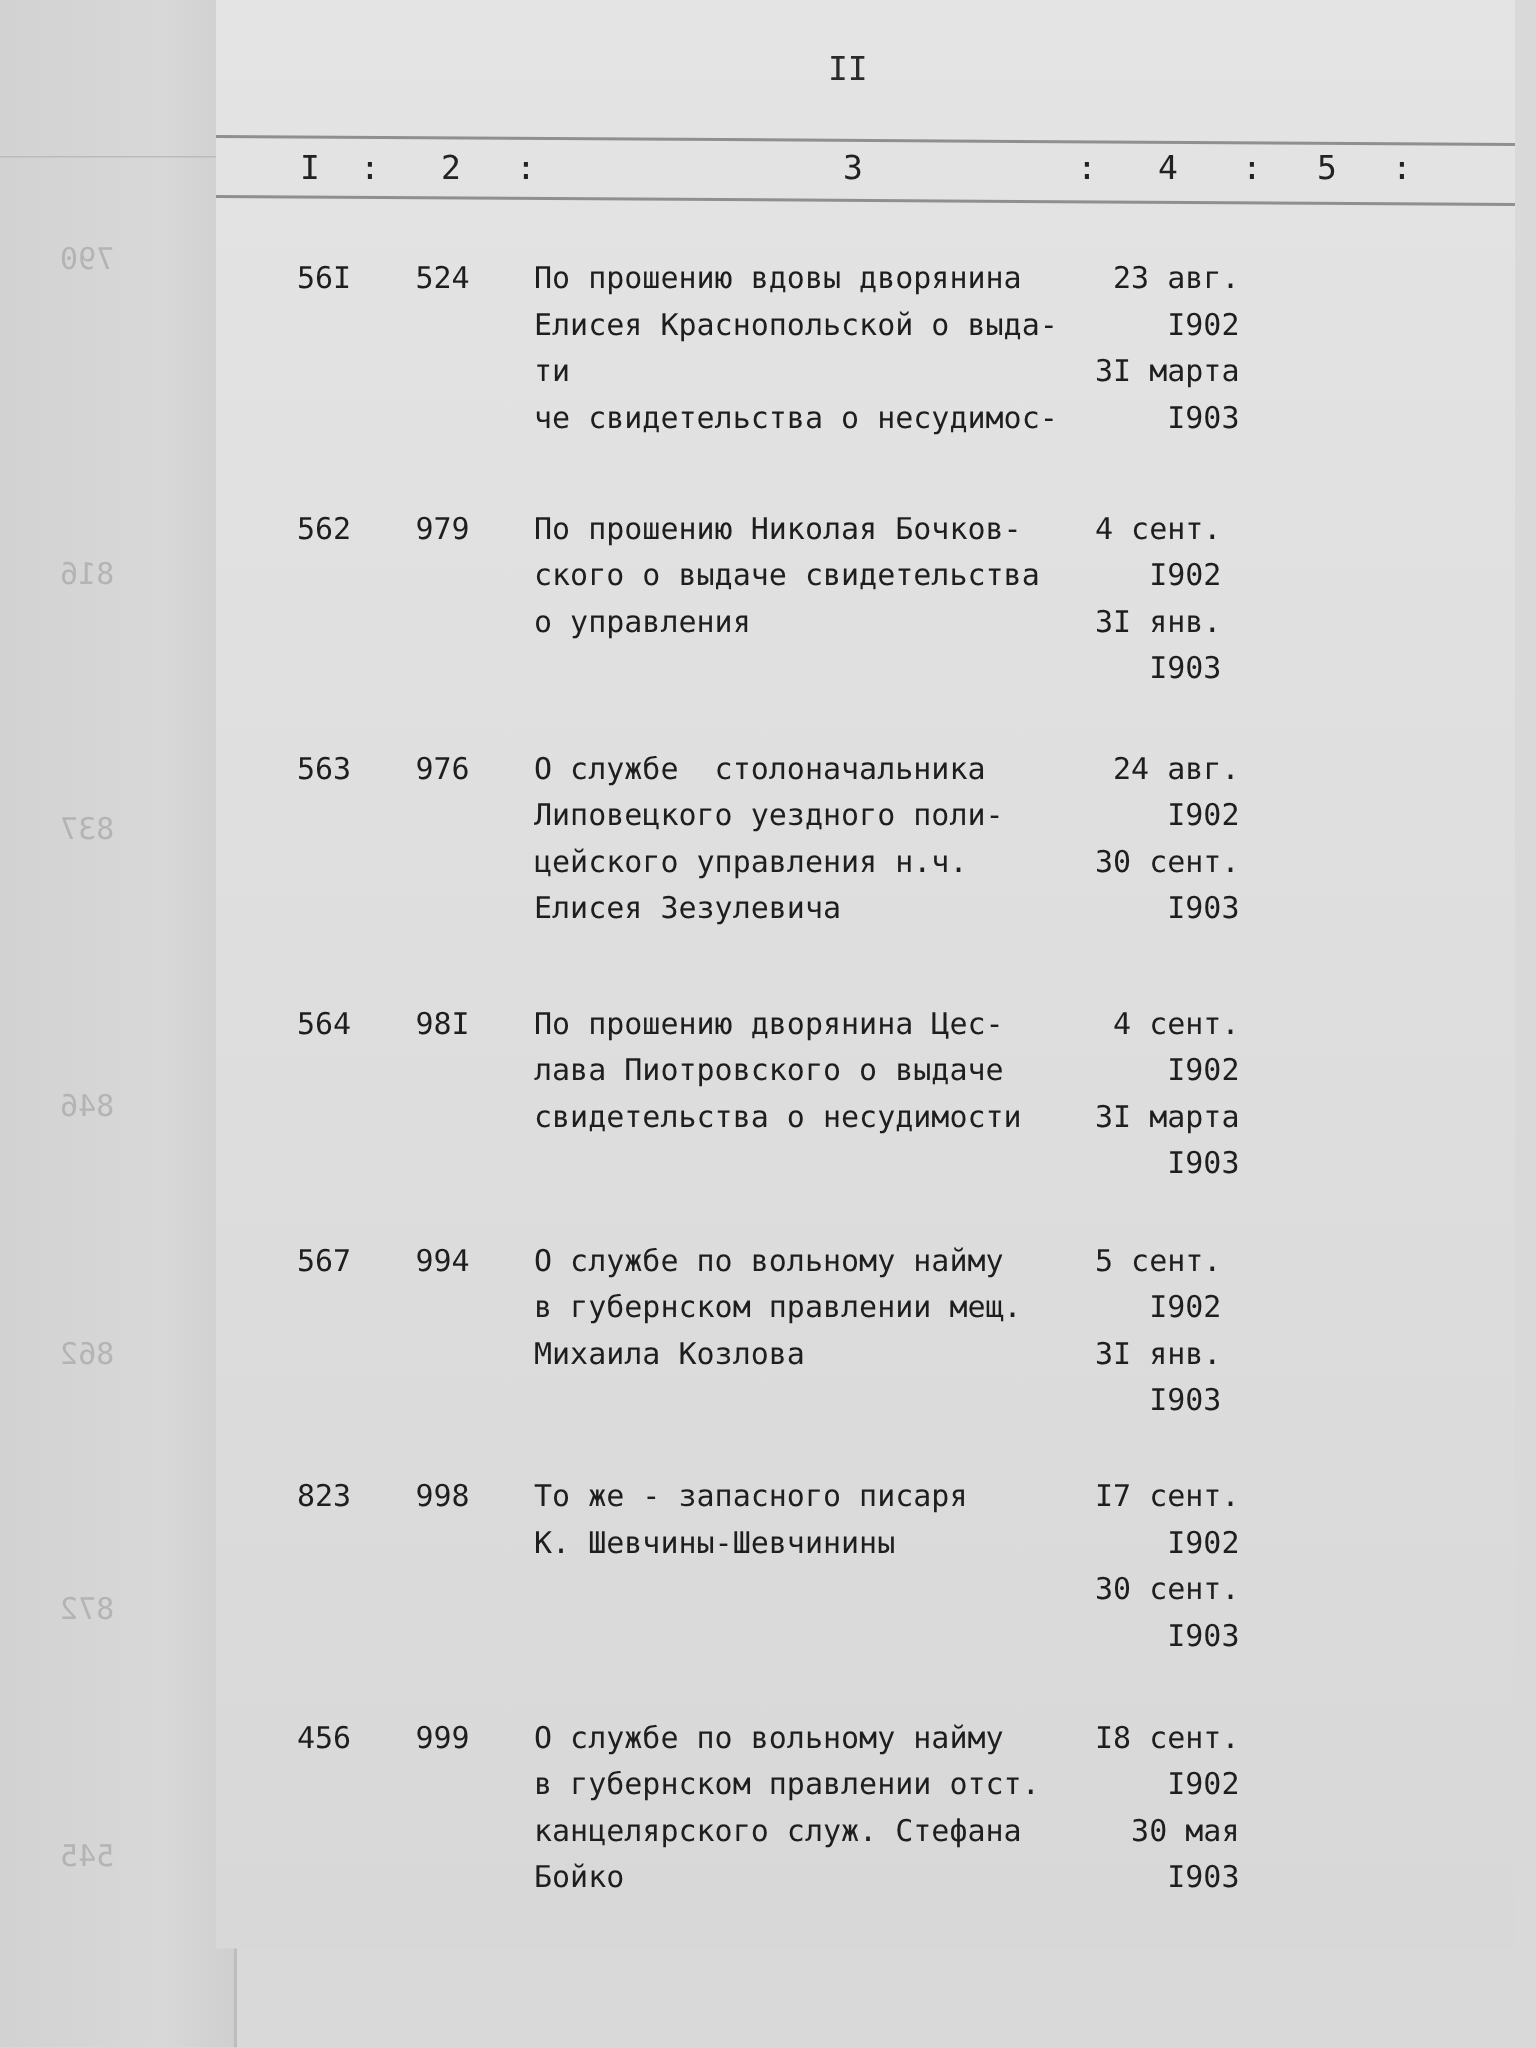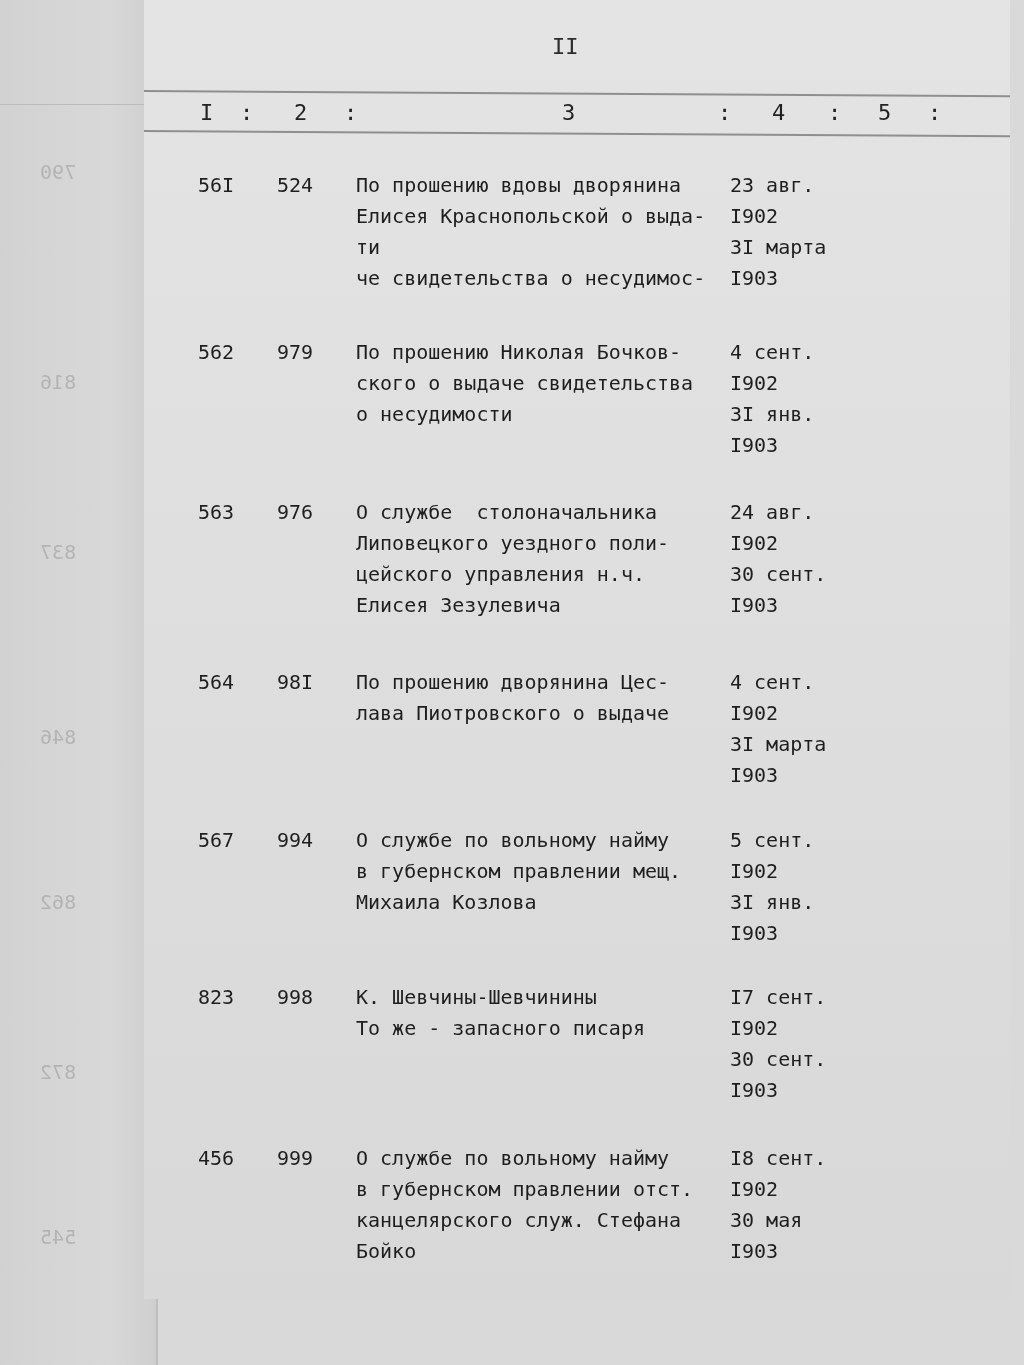--- a/index.html
+++ b/index.html
@@ -89,20 +89,21 @@
       width: 380px;
     }
     .entry .desc div, .entry .dates div {
       white-space: nowrap;
       height: 31px;
     }
     .entry .dates {
       position: absolute;
       left: 586px;
       top: 0;
+      text-align: right;
     }
   </style>
 </head>
 <body>
 
 <div class="left-strip">
   <div class="hdr-ghost"></div>
   <span class="ghost" style="top:160px;left:40px;">790</span>
   <span class="ghost" style="top:370px;left:40px;">816</span>
   <span class="ghost" style="top:540px;left:40px;">837</span>
@@ -147,21 +148,21 @@
       <div>I903</div>
     </div>
   </div>
 
   <div class="entry" style="top:337px;">
     <span class="num">562</span>
     <span class="ref">979</span>
     <div class="desc">
       <div>По прошению Николая Бочков-</div>
       <div>ского о выдаче свидетельства</div>
-      <div>о несудимости</div>
+      <div>о управления</div>
     </div>
     <div class="dates">
       <div>4 сент.</div>
       <div>I902</div>
       <div>3I янв.</div>
       <div>I903</div>
     </div>
   </div>
 
   <div class="entry" style="top:497px;">
@@ -180,20 +181,21 @@
       <div>I903</div>
     </div>
   </div>
 
   <div class="entry" style="top:667px;">
     <span class="num">564</span>
     <span class="ref">98I</span>
     <div class="desc">
       <div>По прошению дворянина Цес-</div>
       <div>лава Пиотровского о выдаче</div>
+      <div>свидетельства о несудимости</div>
     </div>
     <div class="dates">
       <div>4 сент.</div>
       <div>I902</div>
       <div>3I марта</div>
       <div>I903</div>
     </div>
   </div>
 
   <div class="entry" style="top:825px;">
@@ -209,22 +211,22 @@
       <div>I902</div>
       <div>3I янв.</div>
       <div>I903</div>
     </div>
   </div>
 
   <div class="entry" style="top:982px;">
     <span class="num">823</span>
     <span class="ref">998</span>
     <div class="desc">
+      <div>То же - запасного писаря</div>
       <div>К. Шевчины-Шевчинины</div>
-      <div>То же - запасного писаря</div>
     </div>
     <div class="dates">
       <div>I7 сент.</div>
       <div>I902</div>
       <div>30 сент.</div>
       <div>I903</div>
     </div>
   </div>
 
   <div class="entry" style="top:1143px;">

